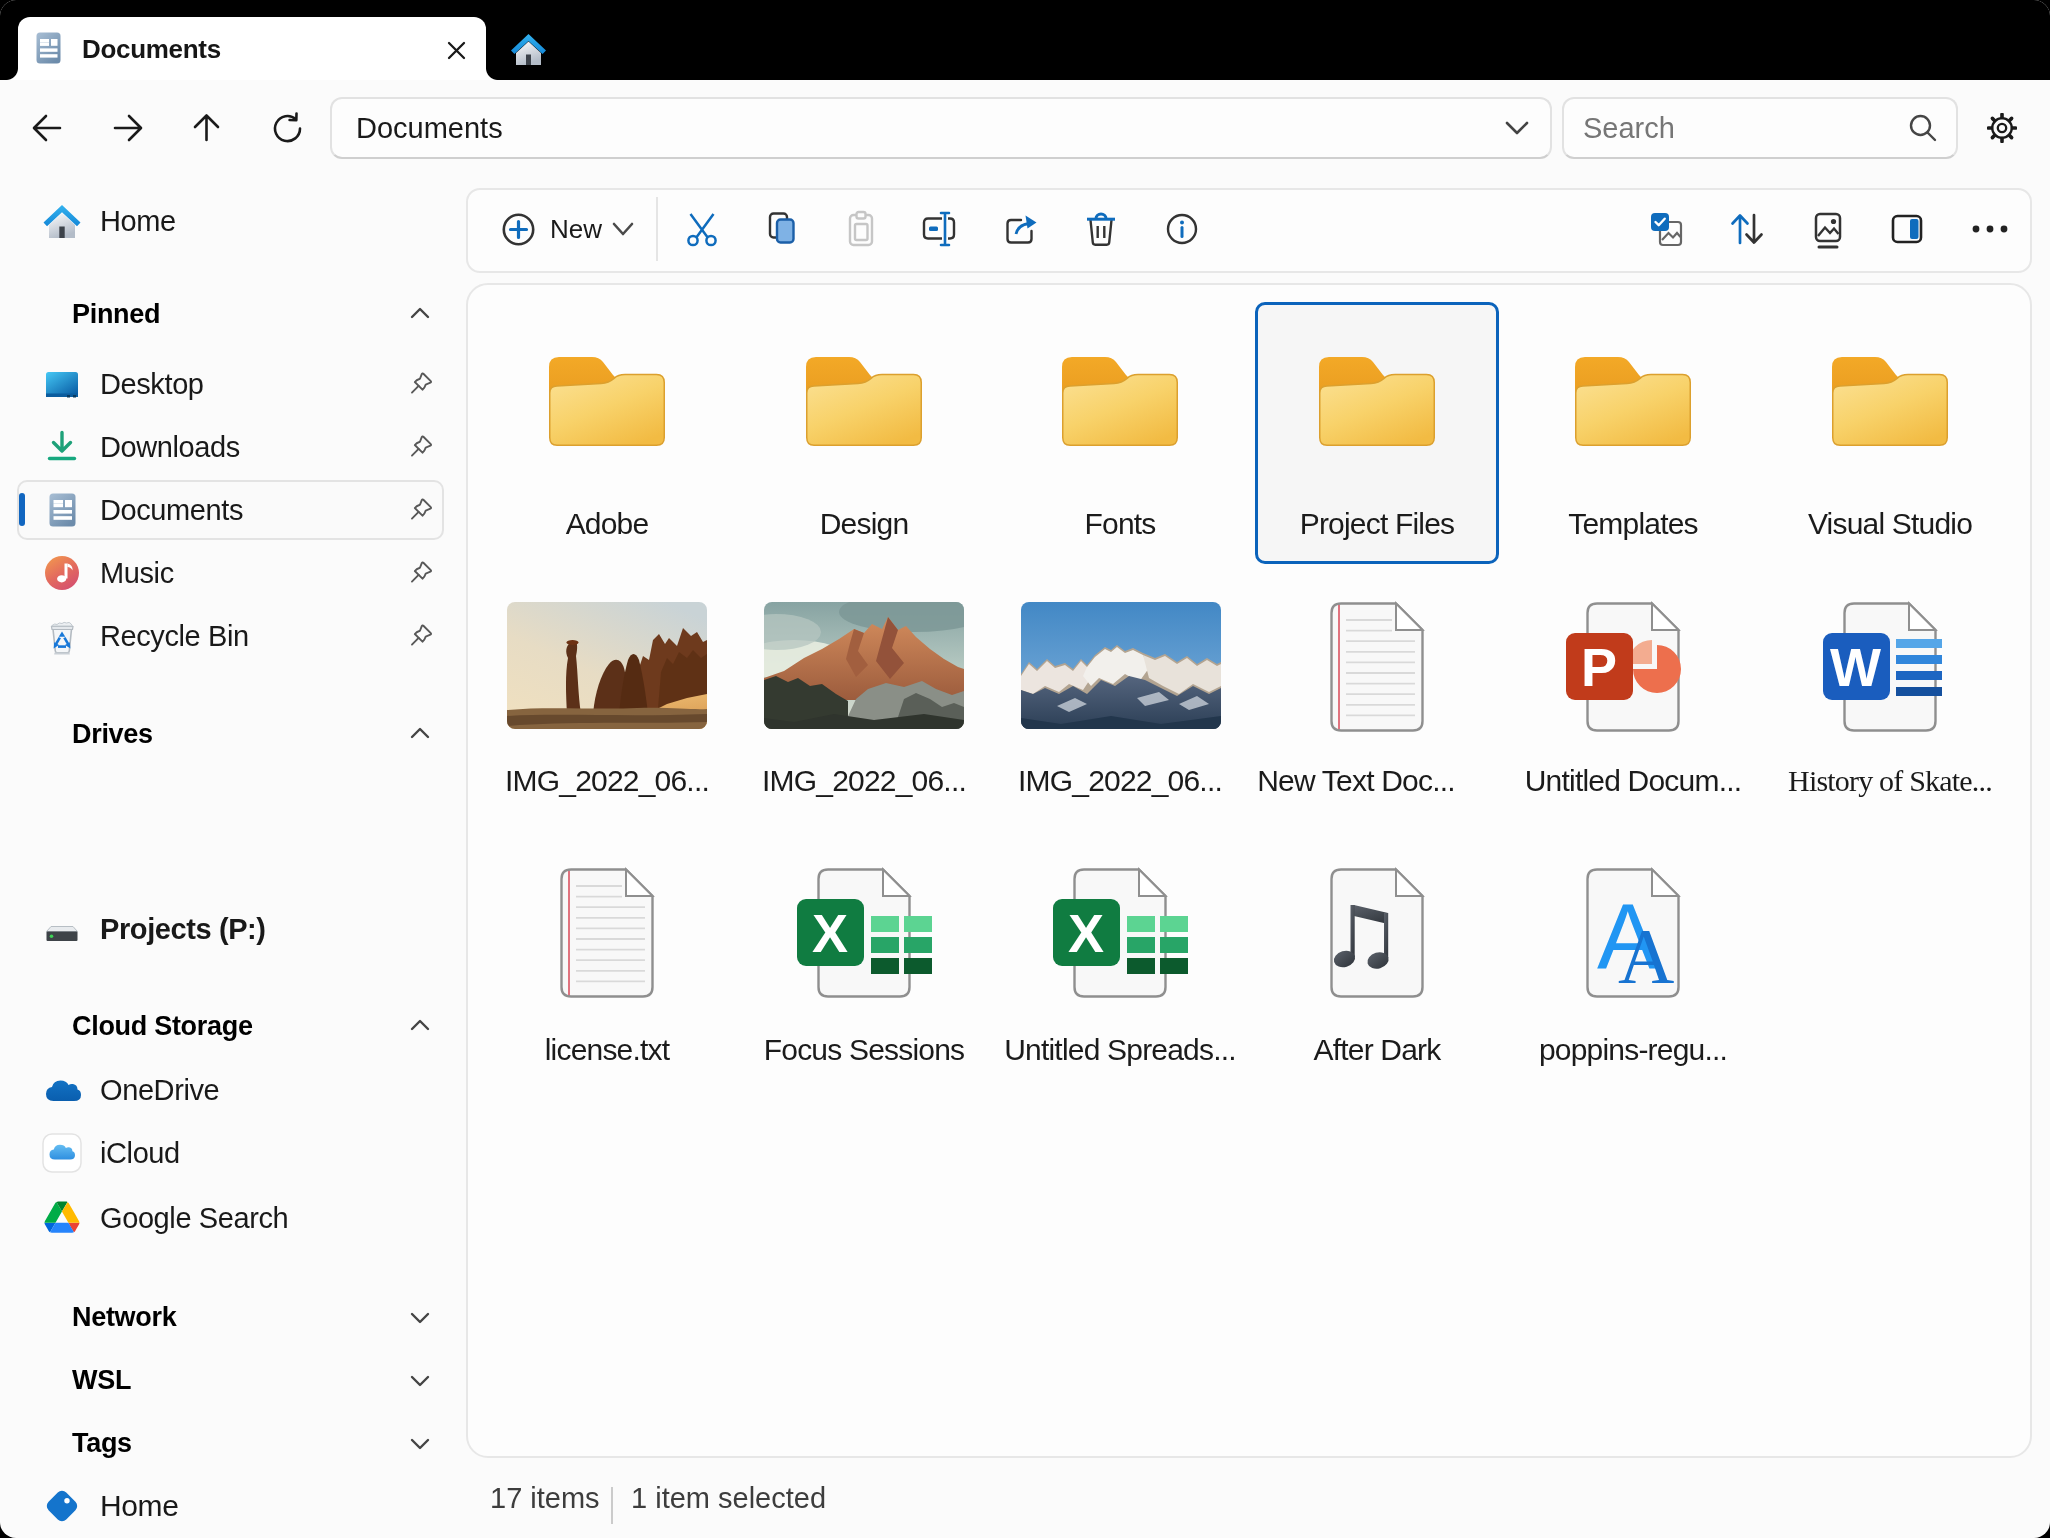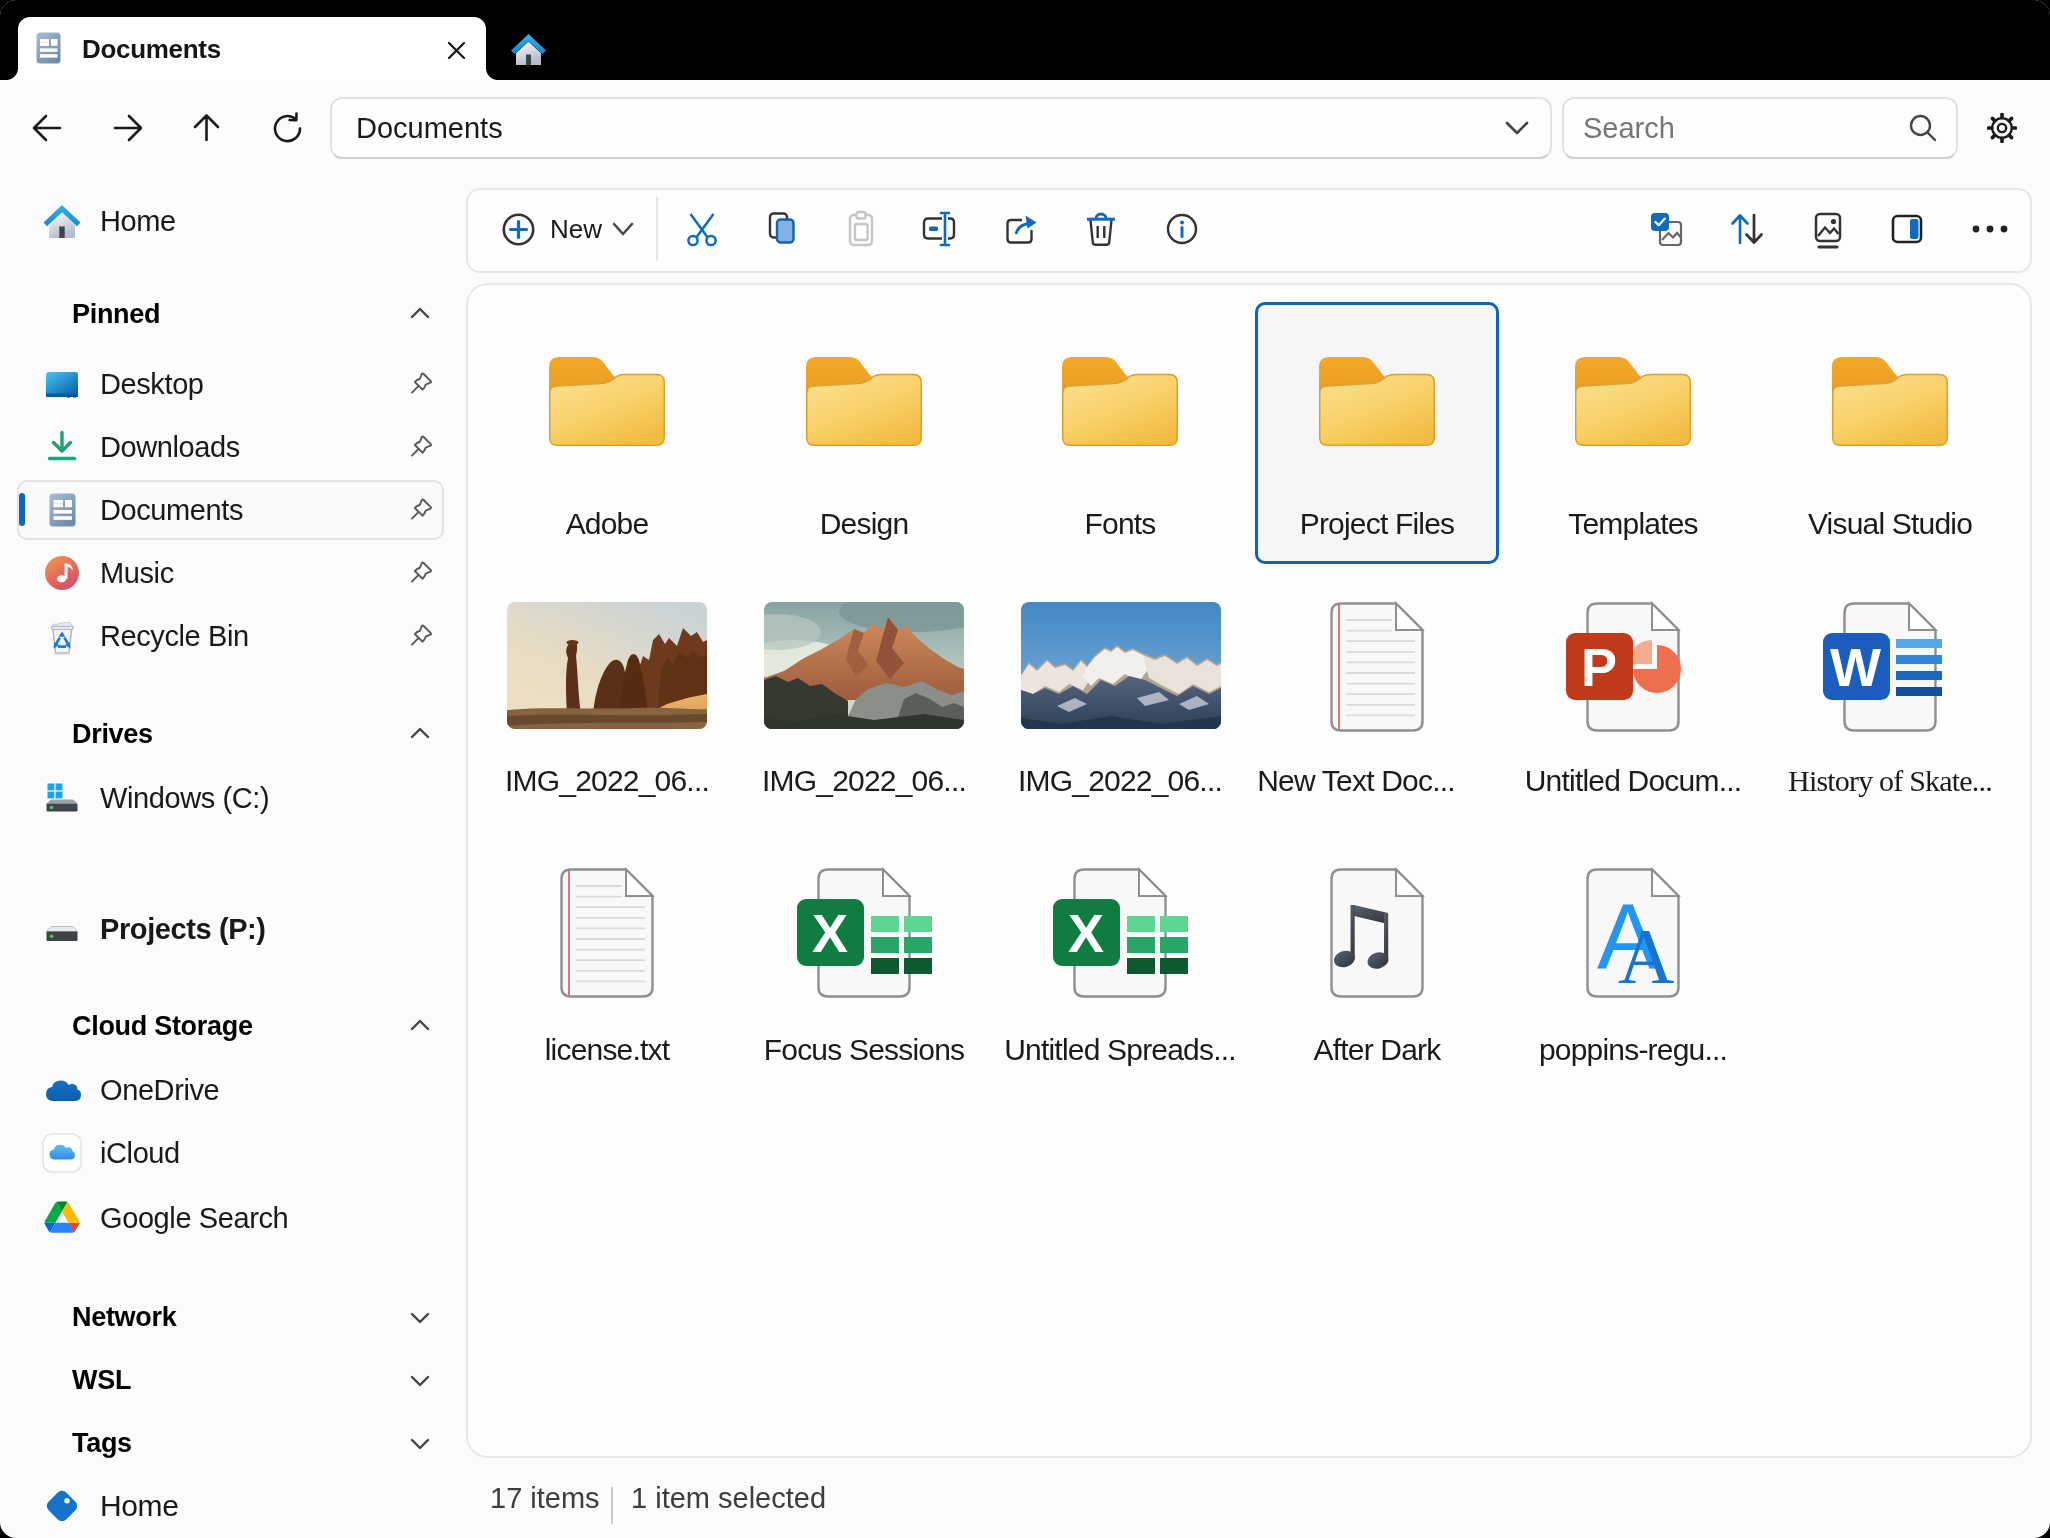--- a/index.html
+++ b/index.html
@@ -238,32 +238,20 @@
           <g stroke="#585858" stroke-width="2.1" fill="none" stroke-linecap="round" stroke-linejoin="round">
             <path d="M18.2,3.6 L26.4,11.8 C27,12.4 26.8,13.3 26,13.6 L20.8,15.6 C20.1,18 19,20 17.2,21.3 L8.7,12.8 C10,11 12,9.9 14.4,9.2 L16.4,4 C16.7,3.2 17.6,3 18.2,3.6 Z"></path>
             <path d="M12.9,17.1 L5.5,24.5"></path>
           </g>
         </svg>
     </div>
     <div class="shead" style="top:544px;">Drives</div>
     <svg class="schev" style="top:544px;" viewBox="0 0 24 24">
         <path d="M4 15 L12 7 L20 15" stroke="#444" stroke-width="2.4" fill="none" stroke-linecap="round" stroke-linejoin="round"></path>
       </svg>
-    <div class="srow" style="top:577px;">
-      <svg class="ic" viewBox="0 0 40 40">
-          <polygon points="9,21.5 31,21.5 35.5,25.5 4.5,25.5" fill="#9aa1a8"></polygon>
-          <rect x="4.5" y="25.5" width="31" height="8" rx="1" fill="#41464c"></rect>
-          <circle cx="9.5" cy="29.5" r="1.8" fill="#3ed156"></circle>
-          <rect x="5.5" y="5.5" width="6.8" height="6.8" fill="#18a3f2"></rect>
-          <rect x="13.6" y="5.5" width="6.8" height="6.8" fill="#18a3f2"></rect>
-          <rect x="5.5" y="13.6" width="6.8" height="6.8" fill="#18a3f2"></rect>
-          <rect x="13.6" y="13.6" width="6.8" height="6.8" fill="#18a3f2"></rect>
-        </svg>
-      <span class="lbl">Windows (C:)</span>
-    </div>
     <div class="srow" style="top:708px;font-weight:bold;">
       <svg class="ic" viewBox="0 0 40 40">
           <polygon points="9,17.5 31,17.5 35.5,22.5 4.5,22.5" fill="#e8ebee" stroke="#b7bec4" stroke-width="1"></polygon>
           <rect x="4.5" y="22.5" width="31" height="9.5" rx="1" fill="#3e4348"></rect>
           <circle cx="9.5" cy="27.2" r="1.8" fill="#3ed156"></circle>
         </svg>
       <span class="lbl">Projects (P:)</span>
     </div>
     <div class="shead" style="top:836px;">Cloud Storage</div>
     <svg class="schev" style="top:836px;" viewBox="0 0 24 24">

